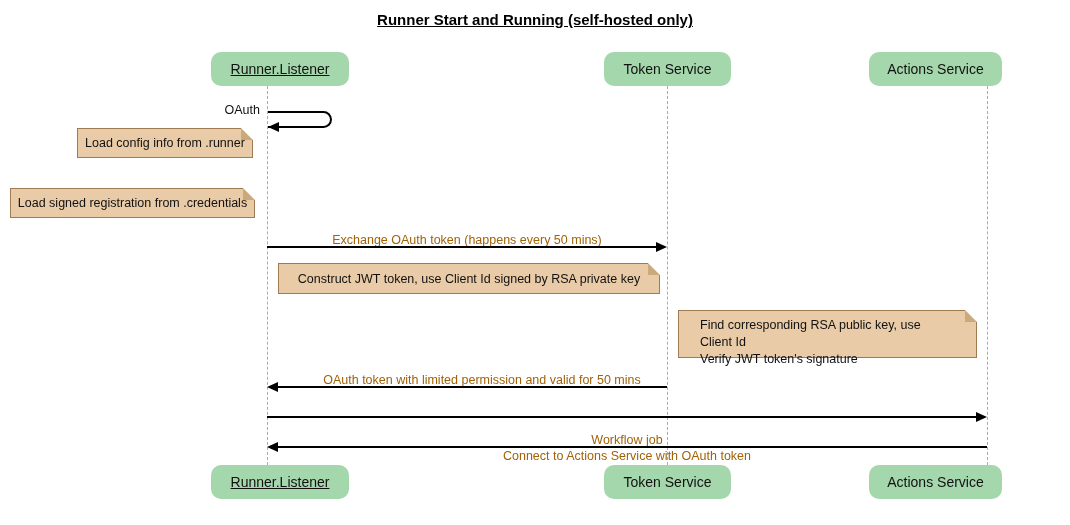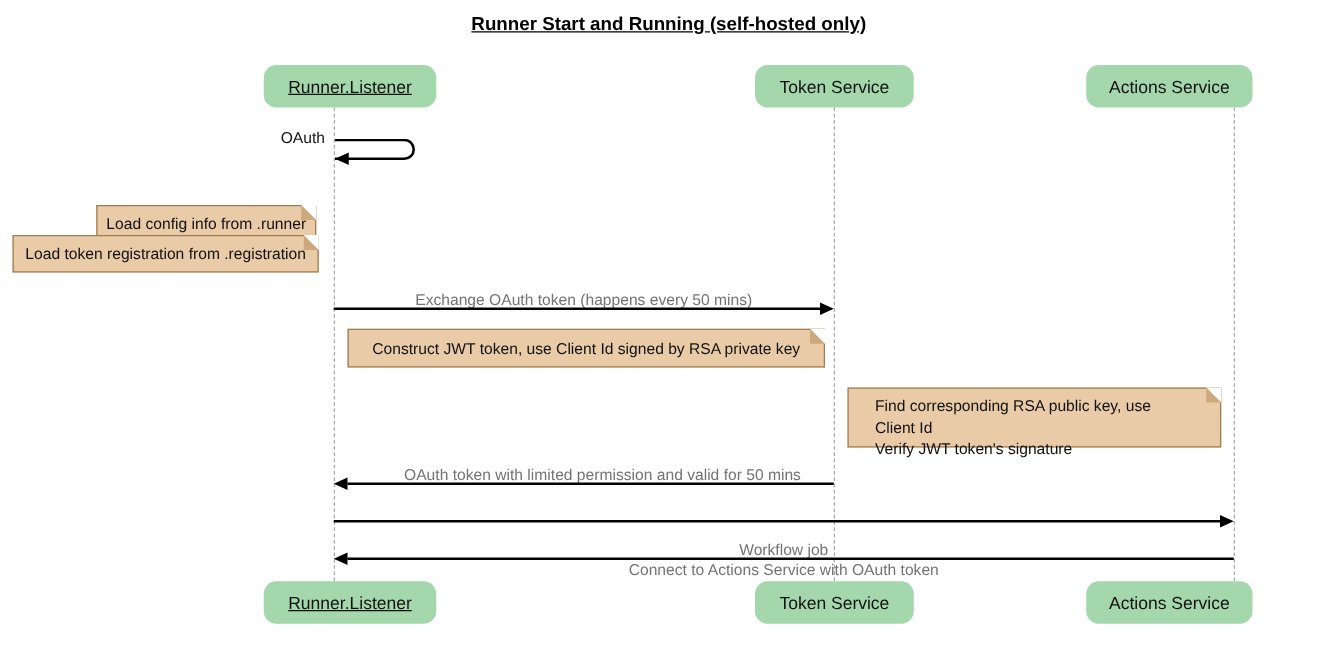--- a/index.html
+++ b/index.html
@@ -19,26 +19,26 @@
   .p2 { left:604px; width:127px; }
   .p3 { left:869px; width:133px; }
   .row-top { top:52px; } .row-bottom { top:465px; }
 
   .note { position:absolute; background:#E9CBA7; border:1px solid #9E7B53;
           font-size:12.5px; color:#111; box-sizing:border-box; z-index:4; }
   .note::after { content:""; position:absolute; top:-1px; right:-1px; width:0; height:0;
                  border-style:solid; border-width:0 12px 12px 0;
                  border-color:transparent #ffffff #CBA97C transparent; }
   .note-center { display:flex; align-items:center; justify-content:center; text-align:center; }
-  .n1 { left:77px;  top:128px; width:176px; height:30px;margin-top:36px; }
+  .n1 { left:77px;  top:128px; width:176px; height:30px; }
   .n2 { left:10px;  top:188px; width:245px; height:30px; }
   .n3 { left:278px; top:263px; width:382px; height:31px; }
   .n4 { left:678px; top:310px; width:299px; height:48px; padding:6px 21px; line-height:17px; }
 
-  .msg-label { position:absolute; font-size:12.5px; color:#737373; text-align:center; z-index:2; }
+  .msg-label { position:absolute; font-size:12.5px; color:#a16207; text-align:center; z-index:2; }
   .msg-line  { position:absolute; height:0; border-top:2px solid #000; z-index:2; }
   .arrow-right, .arrow-left { position:absolute; width:0; height:0; z-index:2;
       border-top:5px solid transparent; border-bottom:5px solid transparent; }
   .arrow-right { border-left:11px solid #000; }
   .arrow-left  { border-right:11px solid #000; }
 
   .self-label { position:absolute; left:150px; top:103px; width:110px;
                 text-align:right; font-size:12.5px; color:#111; z-index:2; }
   .self-curve { position:absolute; left:268px; top:111px; width:62px; height:13px;
                 border:2px solid #000; border-left:none; border-radius:0 9px 9px 0; z-index:2; }
@@ -56,21 +56,21 @@
 
   <div class="participant p1 row-top">Runner.Listener</div>
   <div class="participant p2 row-top">Token Service</div>
   <div class="participant p3 row-top">Actions Service</div>
 
   <div class="self-label">OAuth</div>
   <div class="self-curve"></div>
   <div class="arrow-left" style="left:268px; top:122px;"></div>
 
   <div class="note note-center n1">Load config info from .runner</div>
-  <div class="note note-center n2">Load token registration from .registration</div>
+  <div class="note note-center n2">Load signed registration from .credentials</div>
 
   <div class="msg-label" style="left:267px; top:233px; width:400px;">Exchange OAuth token (happens every 50 mins)</div>
   <div class="msg-line" style="left:267px; top:246px; width:389px;"></div>
   <div class="arrow-right" style="left:656px; top:242px;"></div>
 
   <div class="note note-center n3">Construct JWT token, use Client Id signed by RSA private key</div>
 
   <div class="note n4">
     <div>Find corresponding RSA public key, use Client Id</div>
     <div>Verify JWT token's signature</div>

